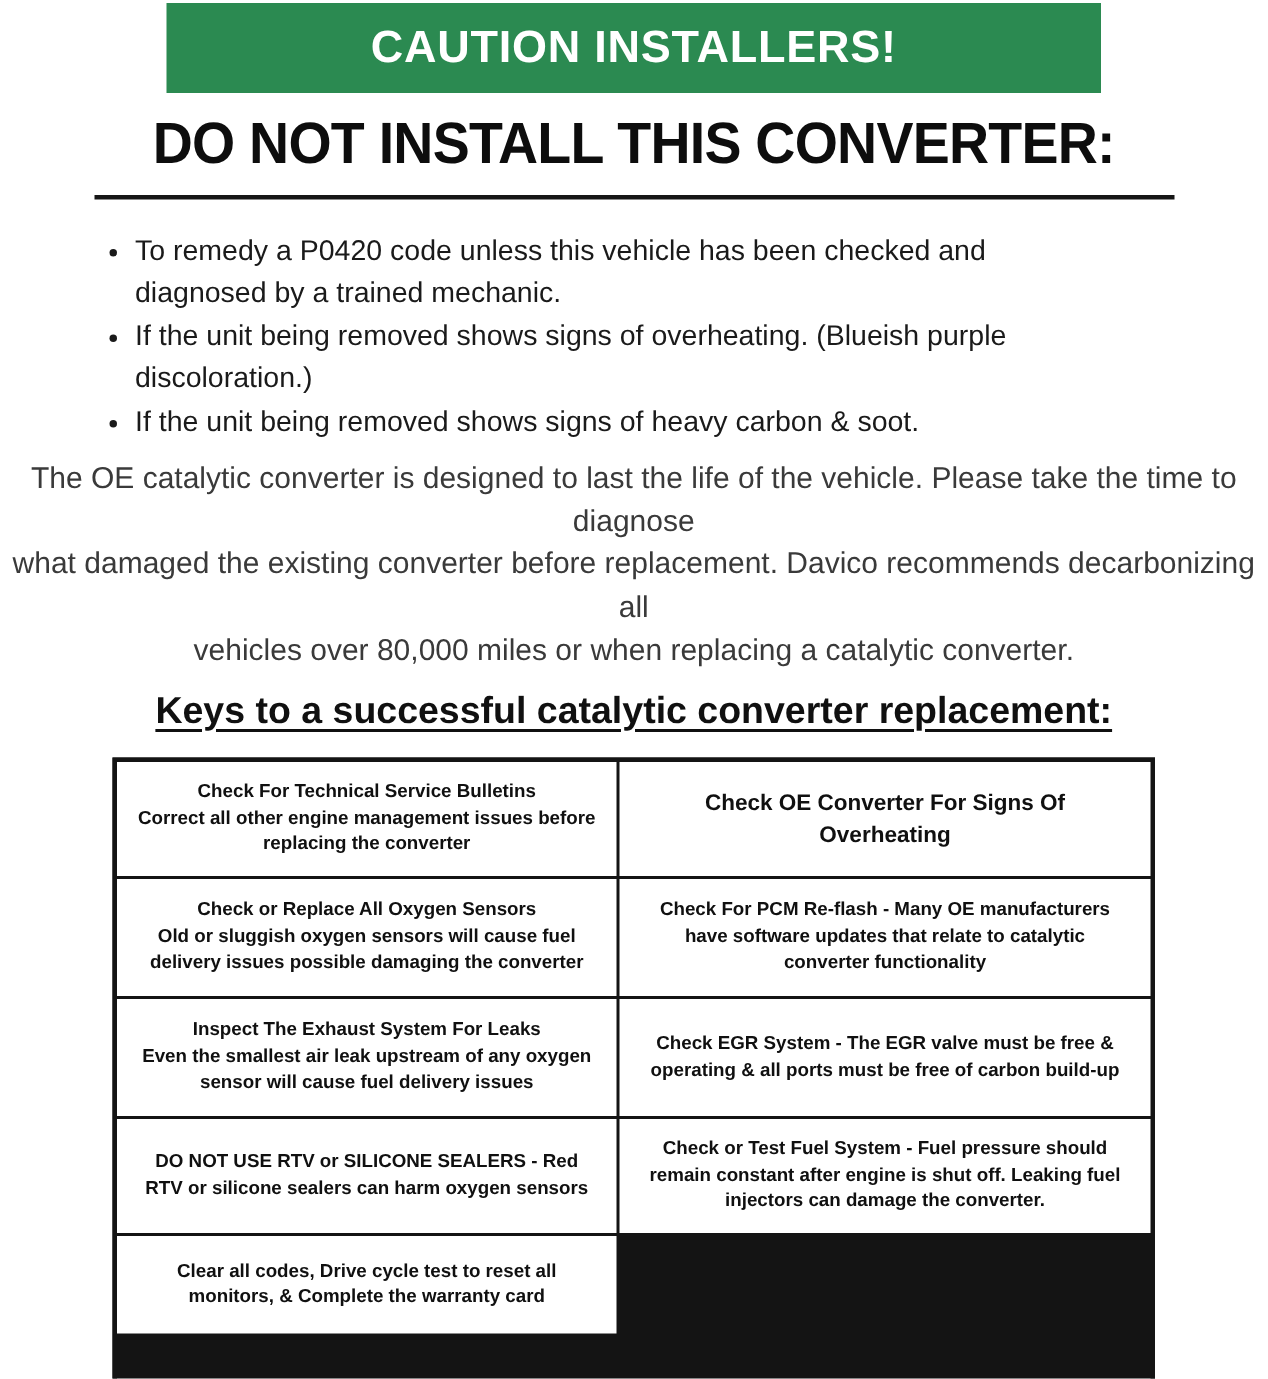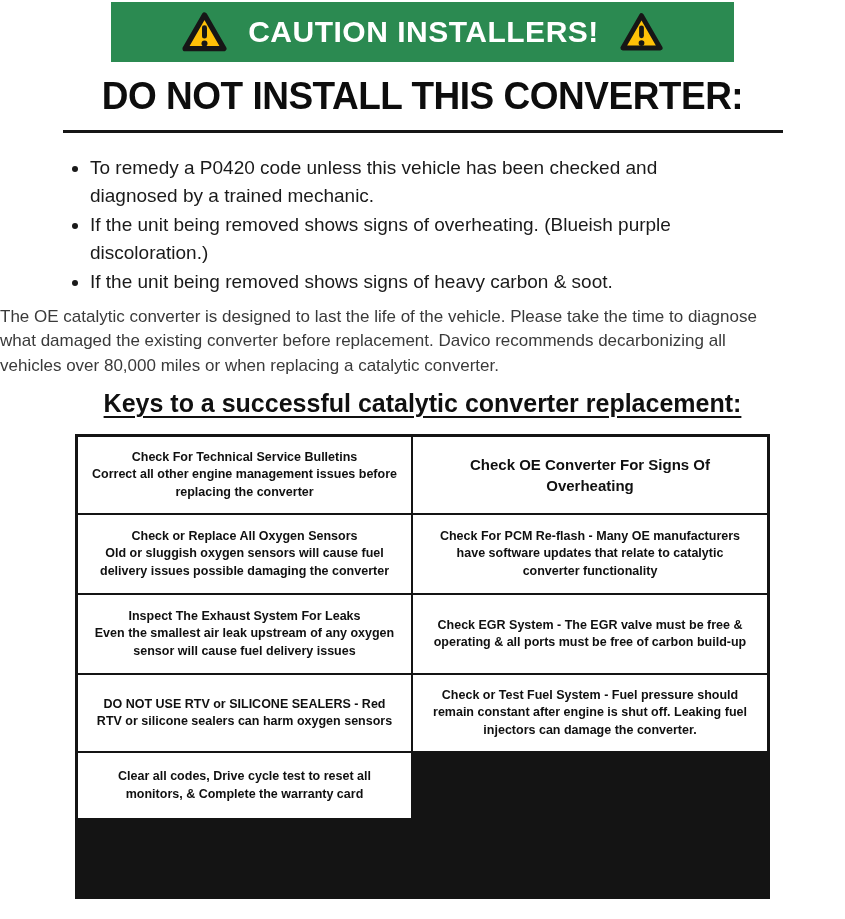--- a/index.html
+++ b/index.html
@@ -2,21 +2,21 @@
 <html><head>
 <meta charset="utf-8">
 <style>
   * { box-sizing: border-box; margin: 0; padding: 0; }
   html, body { width: 845px; height: 919px; background: #ffffff; overflow: hidden; }
   body { font-family: "Liberation Sans", sans-serif; color: #111; }
 
   
   .banner {
     width: 623px; height: 60px; margin: 2px auto 0;
-    display: flex; align-items: center; justify-content: center; gap: 20px;
+    display: flex; align-items: center; justify-content: center; gap: 20px; flex-direction: column;
   }
   .banner-title {
     color: #ffffff; font-weight: bold; font-size: 30px; letter-spacing: 0.5px;
     white-space: nowrap;
   }
   .warn-svg { display: block; }
 
   
   .main-heading {
     margin-top: 13px; text-align: center;
@@ -28,21 +28,21 @@
 
   
   .bullets { margin: 21px 0 0 62px; width: 660px; padding-left: 28px; }
   .bullets li {
     font-size: 19px; font-weight: normal; line-height: 1.45; color: #1a1a1a;
     white-space: pre-line; margin-bottom: 2px;
   }
 
   
   .intro {
-    margin-top: 9px; font-size: 17px; line-height: 1.44;
+    margin-top: 9px; text-align: center; font-size: 20px; line-height: 1.44;
     color: #3a3a3a; white-space: pre-line;
   }
 
   
   .keys-heading {
     margin-top: 11px; text-align: center; font-size: 25px; font-weight: bold;
     color: #101010; text-decoration: underline;
     text-decoration-thickness: 2px; text-underline-offset: 4px;
   }
 

